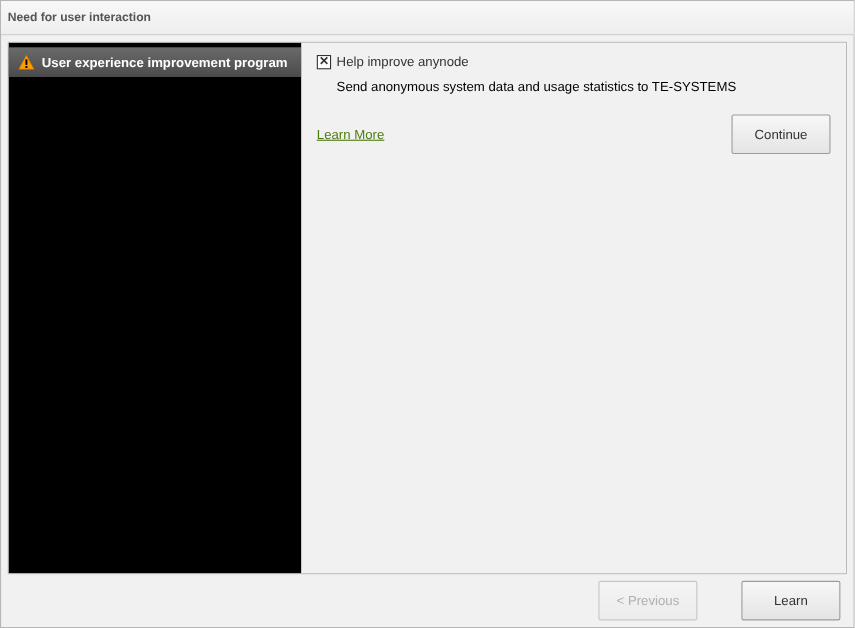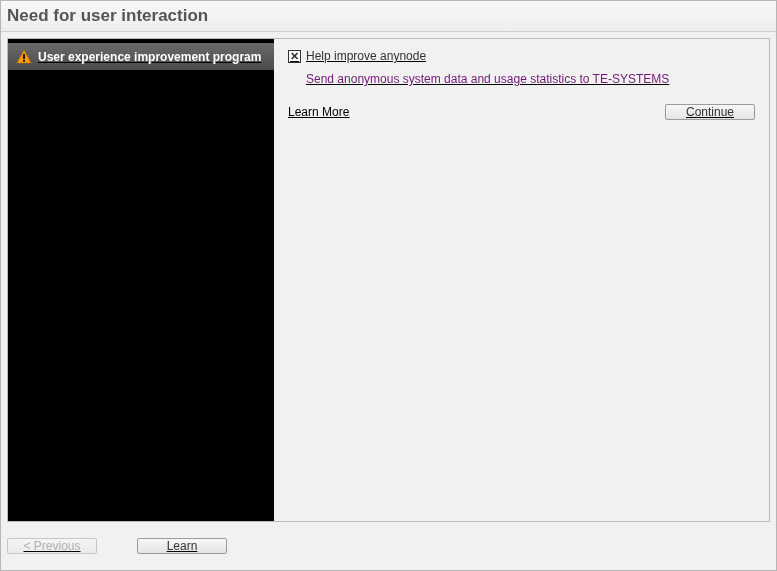--- a/index.html
+++ b/index.html
@@ -15,33 +15,32 @@
     border: 1px solid #b6b6b6;
     display: flex;
     flex-direction: column;
     background: #f1f1f1;
   }
   .titlebar {
     height: 22px;
     background: linear-gradient(#f8f8f8, #eeeeee);
     border-bottom: 1px solid #cfcfcf;
     padding: 15px 6px;
-    font-size: 17px;
+    font-size: 11px;
     font-weight: bold;
     color: #555;
     display: flex;
     align-items: center;
   }
   .body {
     flex: 1;
     padding: 6px;
     display: flex;
     flex-direction: column;
     gap: 6px;
-    text-decoration: underline;
   }
   .main {
     flex: 1;
     display: flex;
     border: 1px solid #bcbcbc;
     background: #f1f1f1;
     min-height: 0;
   }
   .sidebar {
     width: 266px;
@@ -90,38 +89,38 @@
     justify-content: center;
     font-size: 11px;
     line-height: 11px;
     font-weight: bold;
     cursor: pointer;
     user-select: none;
     font-family: Arial, sans-serif;
   }
   .desc {
     margin-left: 18px;
-    color: #701a75;
+    color: #000000;
     line-height: 1.4;
   }
   .row2 {
     display: flex;
     justify-content: space-between;
     align-items: center;
     margin-top: 8px;
   }
   .link {
-    color: #000000;
+    color: #4d7c0f;
     text-decoration: underline;
     cursor: pointer;
     font-size: 12px;
   }
   .button {
     min-width: 90px;
-    height: 16px;
+    height: 36px;
     background: linear-gradient(#f7f7f7, #e4e4e4);
     border: 1px solid #9b9b9b;
     border-radius: 2px;
     display: flex;
     align-items: center;
     justify-content: center;
     font-size: 12px;
     color: #333;
     cursor: pointer;
     user-select: none;
@@ -130,20 +129,21 @@
   .button.disabled {
     color: #b0b0b0;
     cursor: default;
     border-color: #c6c6c6;
     background: linear-gradient(#f4f4f4, #ececec);
   }
   .footer {
     height: 36px;
     display: flex;
     align-items: center;
+    justify-content: flex-end;
     gap: 8px;
     padding-right: 6px;
   }
   .footer .gap {
     width: 24px;
   }
 </style>
 </head>
 <body>
 

